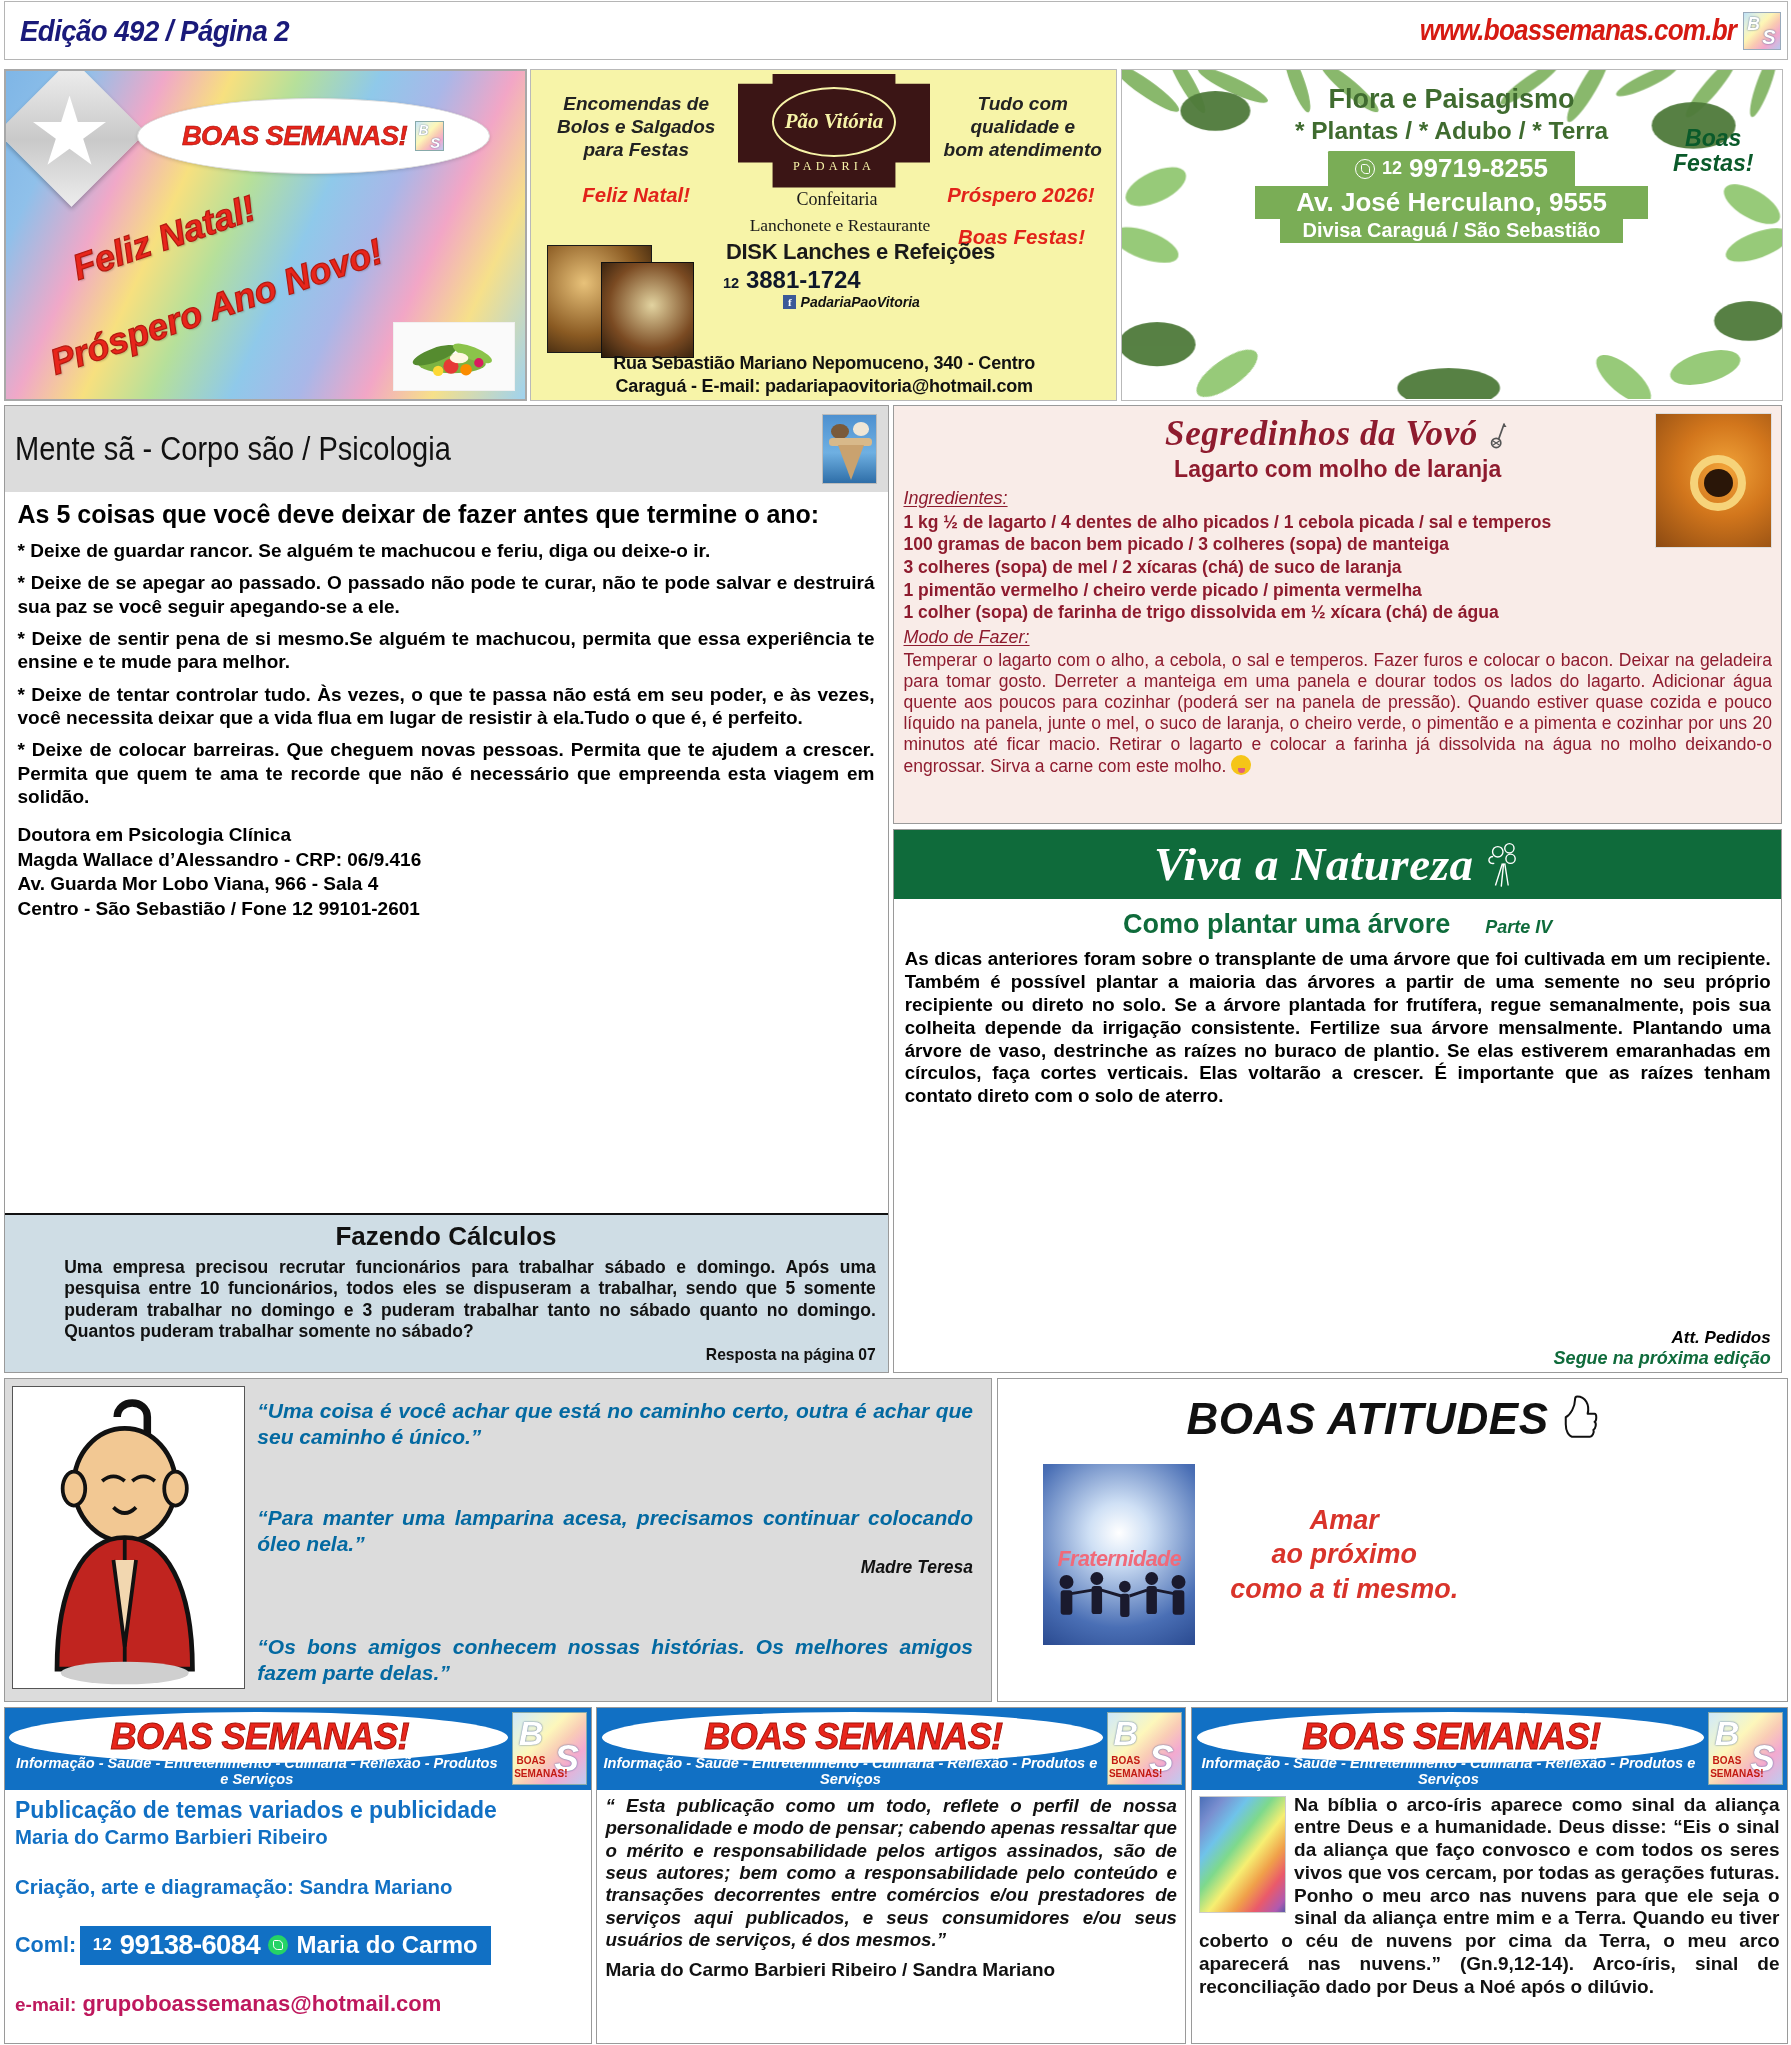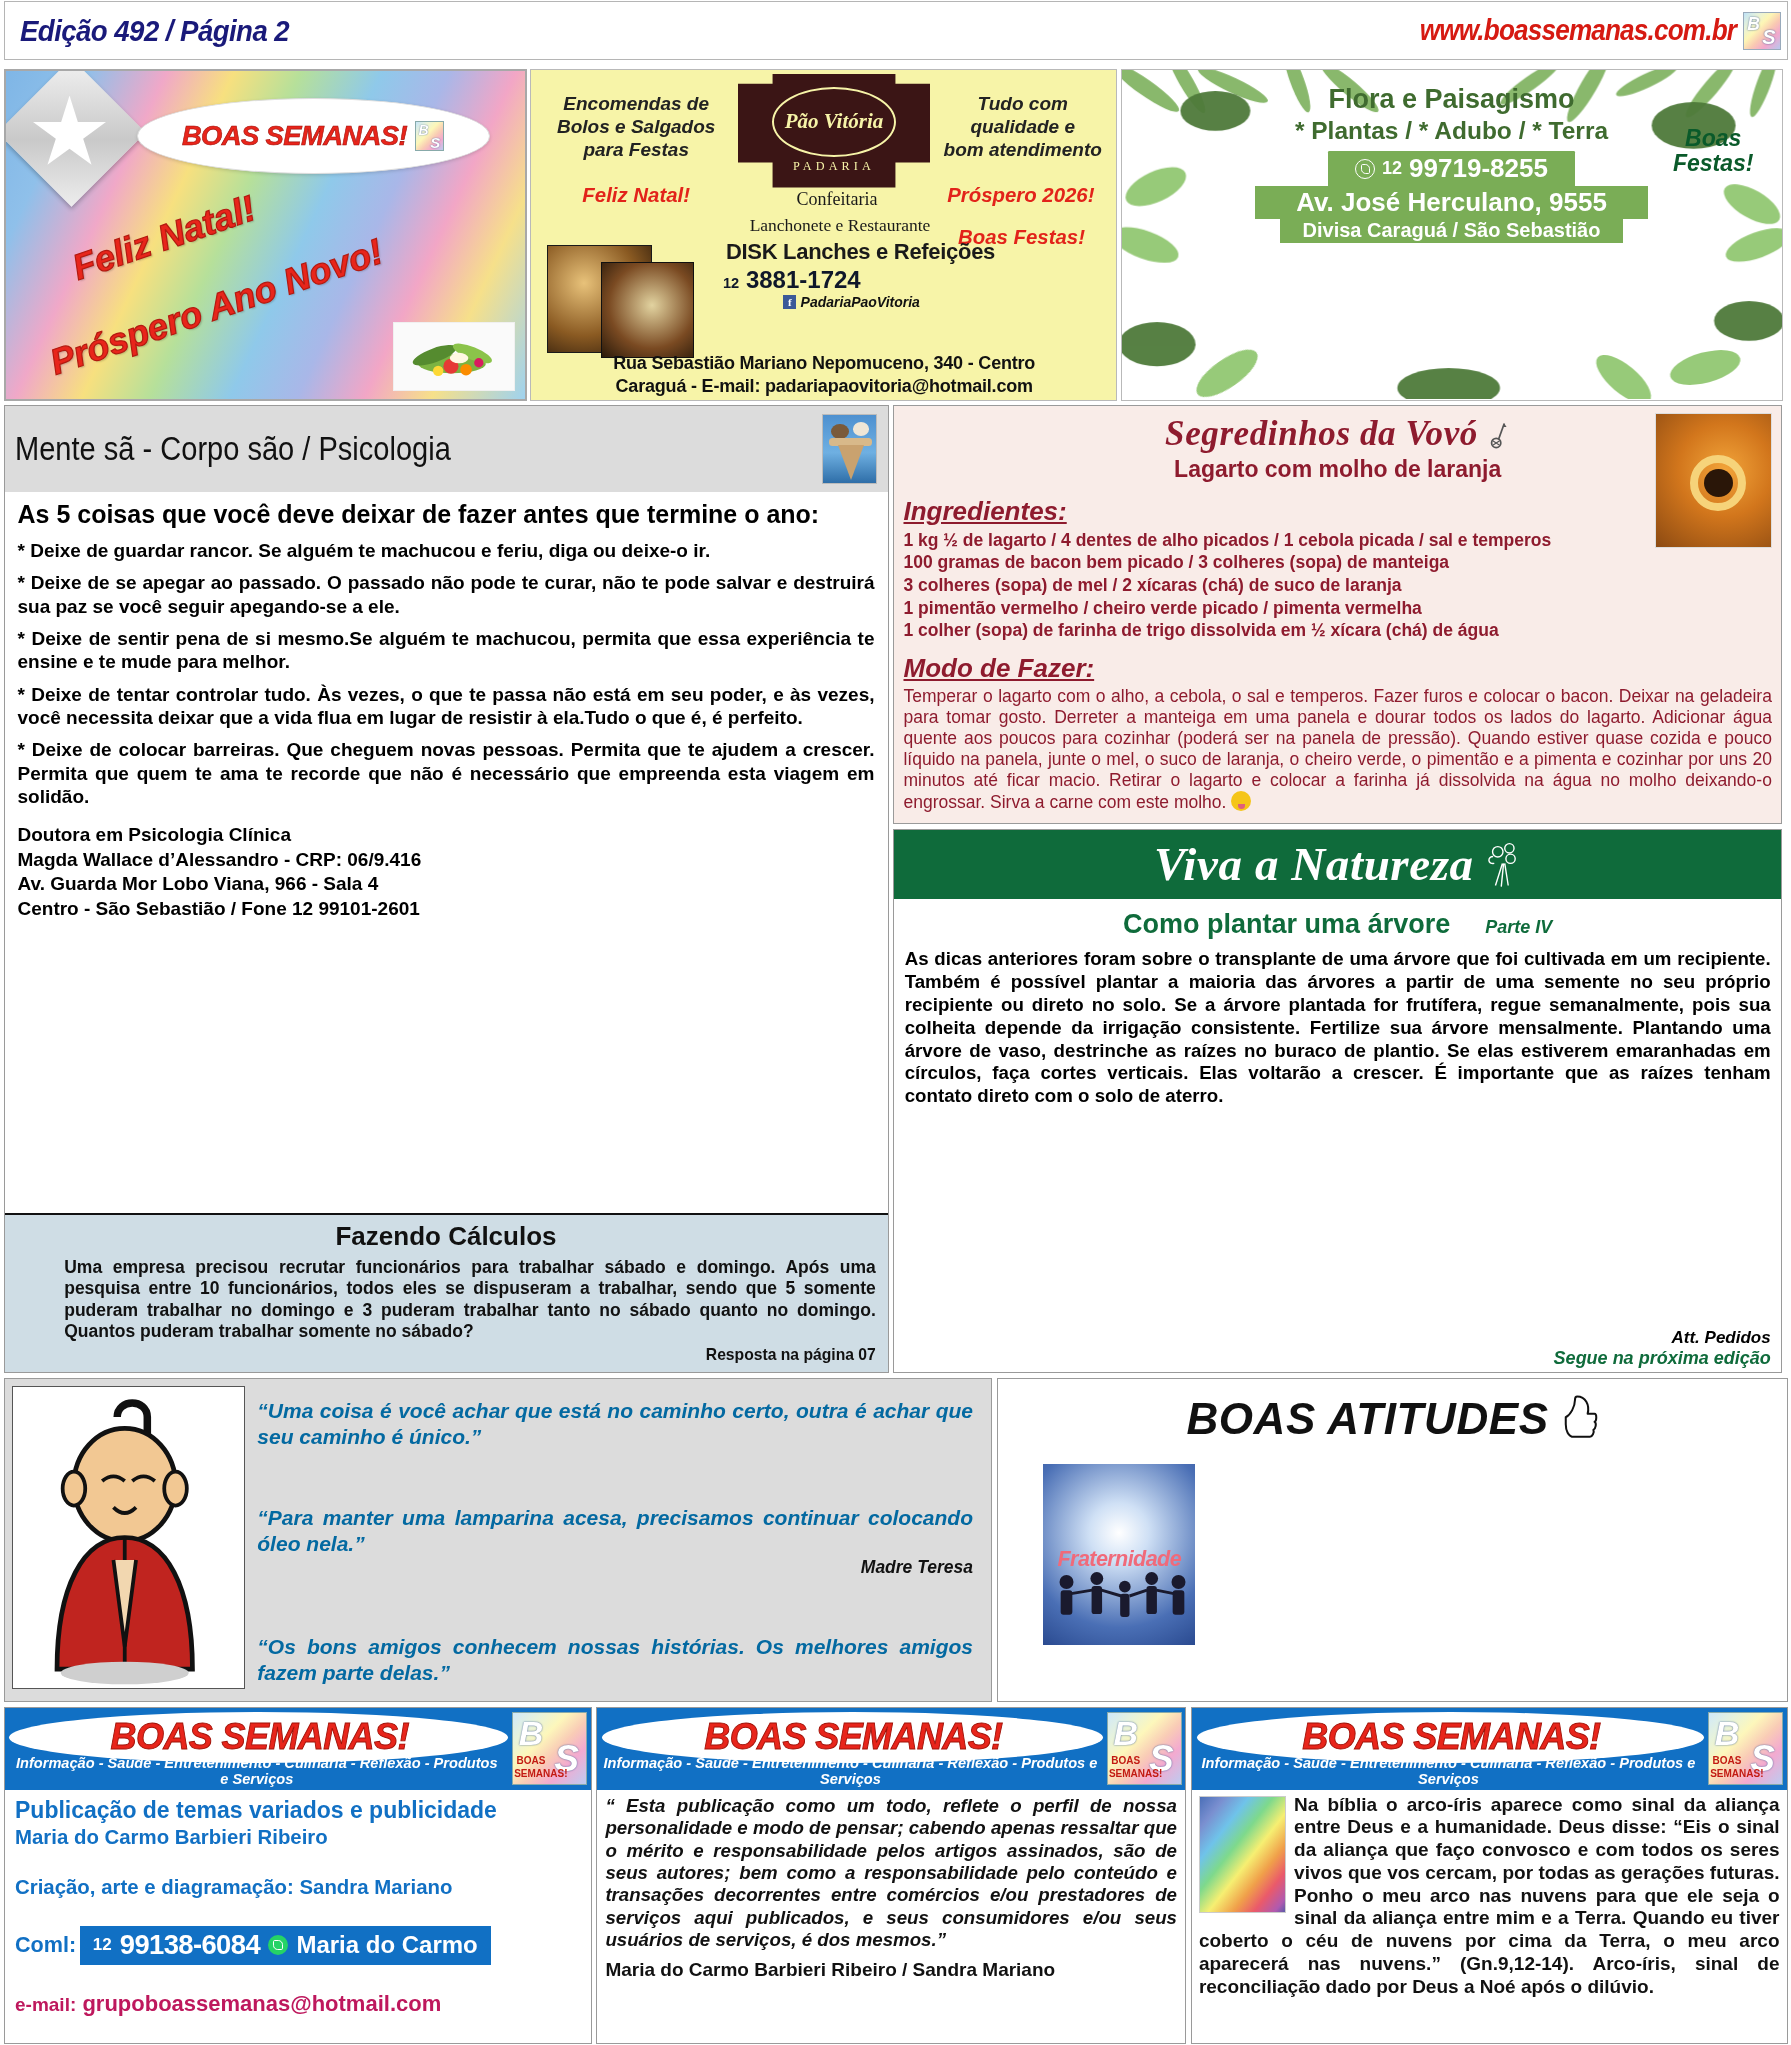--- a/index.html
+++ b/index.html
@@ -188,22 +188,22 @@
   .col-right{width:889px;display:flex;flex-direction:column;gap:4.7px;}
   .recipe{border:1.7px solid #9a9a9a;background:#f9ece8;padding:4.7px 9.3px 5.8px 9.3px;position:relative;height:419px;}
   .recipe-title{text-align:center;font-family:"Liberation Serif",serif;font-style:italic;
     font-size:35px;color:#8e1b2e;font-weight:bold;margin-top:3.5px;letter-spacing:0.6px;}
   .whisk{display:inline-block;width:23px;height:27px;vertical-align:-3.5px;}
   .recipe-sub{text-align:center;font-size:23px;font-weight:bold;color:#8e1b2e;margin-top:2.3px;}
   .recipe-img{position:absolute;right:9.3px;top:7px;width:117px;height:135px;border:0.6px solid #ddd;
     background:radial-gradient(circle at 60% 42%,#f2a43a 0%,#d2761c 45%,#8c4a12 100%);overflow:hidden;}
   .recipe-img .ring{position:absolute;left:34px;top:41px;width:56px;height:56px;border:8.2px solid #f6d37a;border-radius:50%;}
   .recipe-img .seed{position:absolute;left:48px;top:55px;width:29px;height:28px;background:#2a1608;border-radius:50%;}
-  .lbl{font-size:26px;font-weight:bold;font-style:italic;color:#8e1b2e;
-    text-decoration:underline;text-underline-offset:2.3px;margin-top:13px;}
+  .lbl{font-size:18px;font-weight:normal;font-style:italic;color:#8e1b2e;
+    text-decoration:underline;text-underline-offset:2.3px;margin-top:5px;}
   .ing{font-size:17.5px;font-weight:bold;color:#8e1b2e;line-height:1.16;margin-top:2.3px;}
   .modo{font-size:17.5px;font-weight:normal;color:#8e1b2e;line-height:1.2;text-align:justify;margin-top:1.2px;}
   .emoji{display:inline-block;width:20px;height:20px;background:#f5c518;border-radius:50%;vertical-align:-3.5px;position:relative;}
   .emoji:after{content:"";position:absolute;left:6.4px;bottom:1.2px;width:7px;height:5.2px;background:#e0607a;border-radius:0 0 4.7px 4.7px;}
 
   .nature{border:1.7px solid #9a9a9a;background:#fff;flex:1;display:flex;flex-direction:column;}
   .nat-banner{background:#0f6b3b;height:69px;display:flex;align-items:center;justify-content:center;gap:11.7px;}
   .nat-banner .t{font-family:"Liberation Serif",serif;font-style:italic;font-weight:bold;
     font-size:47px;color:#fff;letter-spacing:0.6px;}
   .nat-flower{width:36px;height:50px;}
@@ -541,20 +541,25 @@
               <circle cx="140" cy="44" r="10"></circle>
                 <rect x="132" y="56" width="16" height="40" rx="5"></rect>
               <circle cx="186" cy="30" r="11"></circle>
                 <rect x="177" y="43" width="18" height="48" rx="5"></rect>
               <circle cx="232" cy="36" r="12"></circle>
                 <rect x="222" y="50" width="20" height="42" rx="5"></rect>
               <path d="M48 56 L84 50 M100 50 L134 60 M148 60 L178 50 M194 50 L224 56" stroke="#1a1a2e" stroke-width="5"></path>
             </g>
           </svg>
         </div>
+        <div class="at-quote">
+          <div>Amar</div>
+          <div>ao próximo</div>
+          <div>como a ti mesmo.</div>
+        </div>
       </div>
     </div>
   </div>
 
   <div class="foot-row">
 
     <div class="fbox f1">
       <div class="bsban">
         <div class="oval"></div>
         <div class="bstxt">BOAS SEMANAS!</div>

